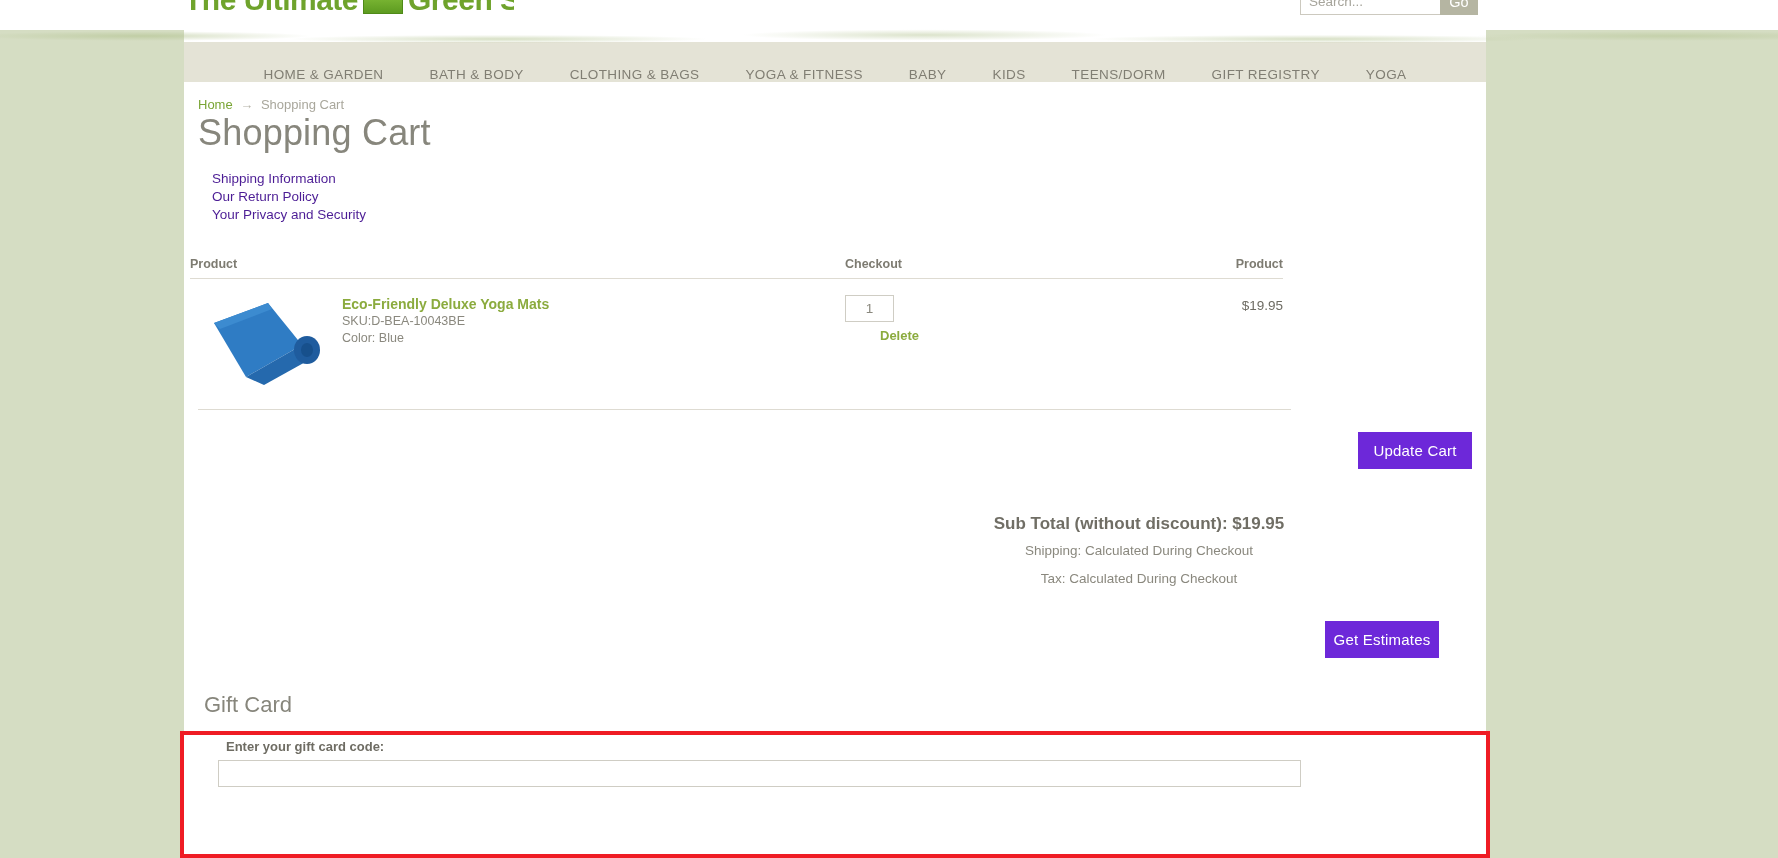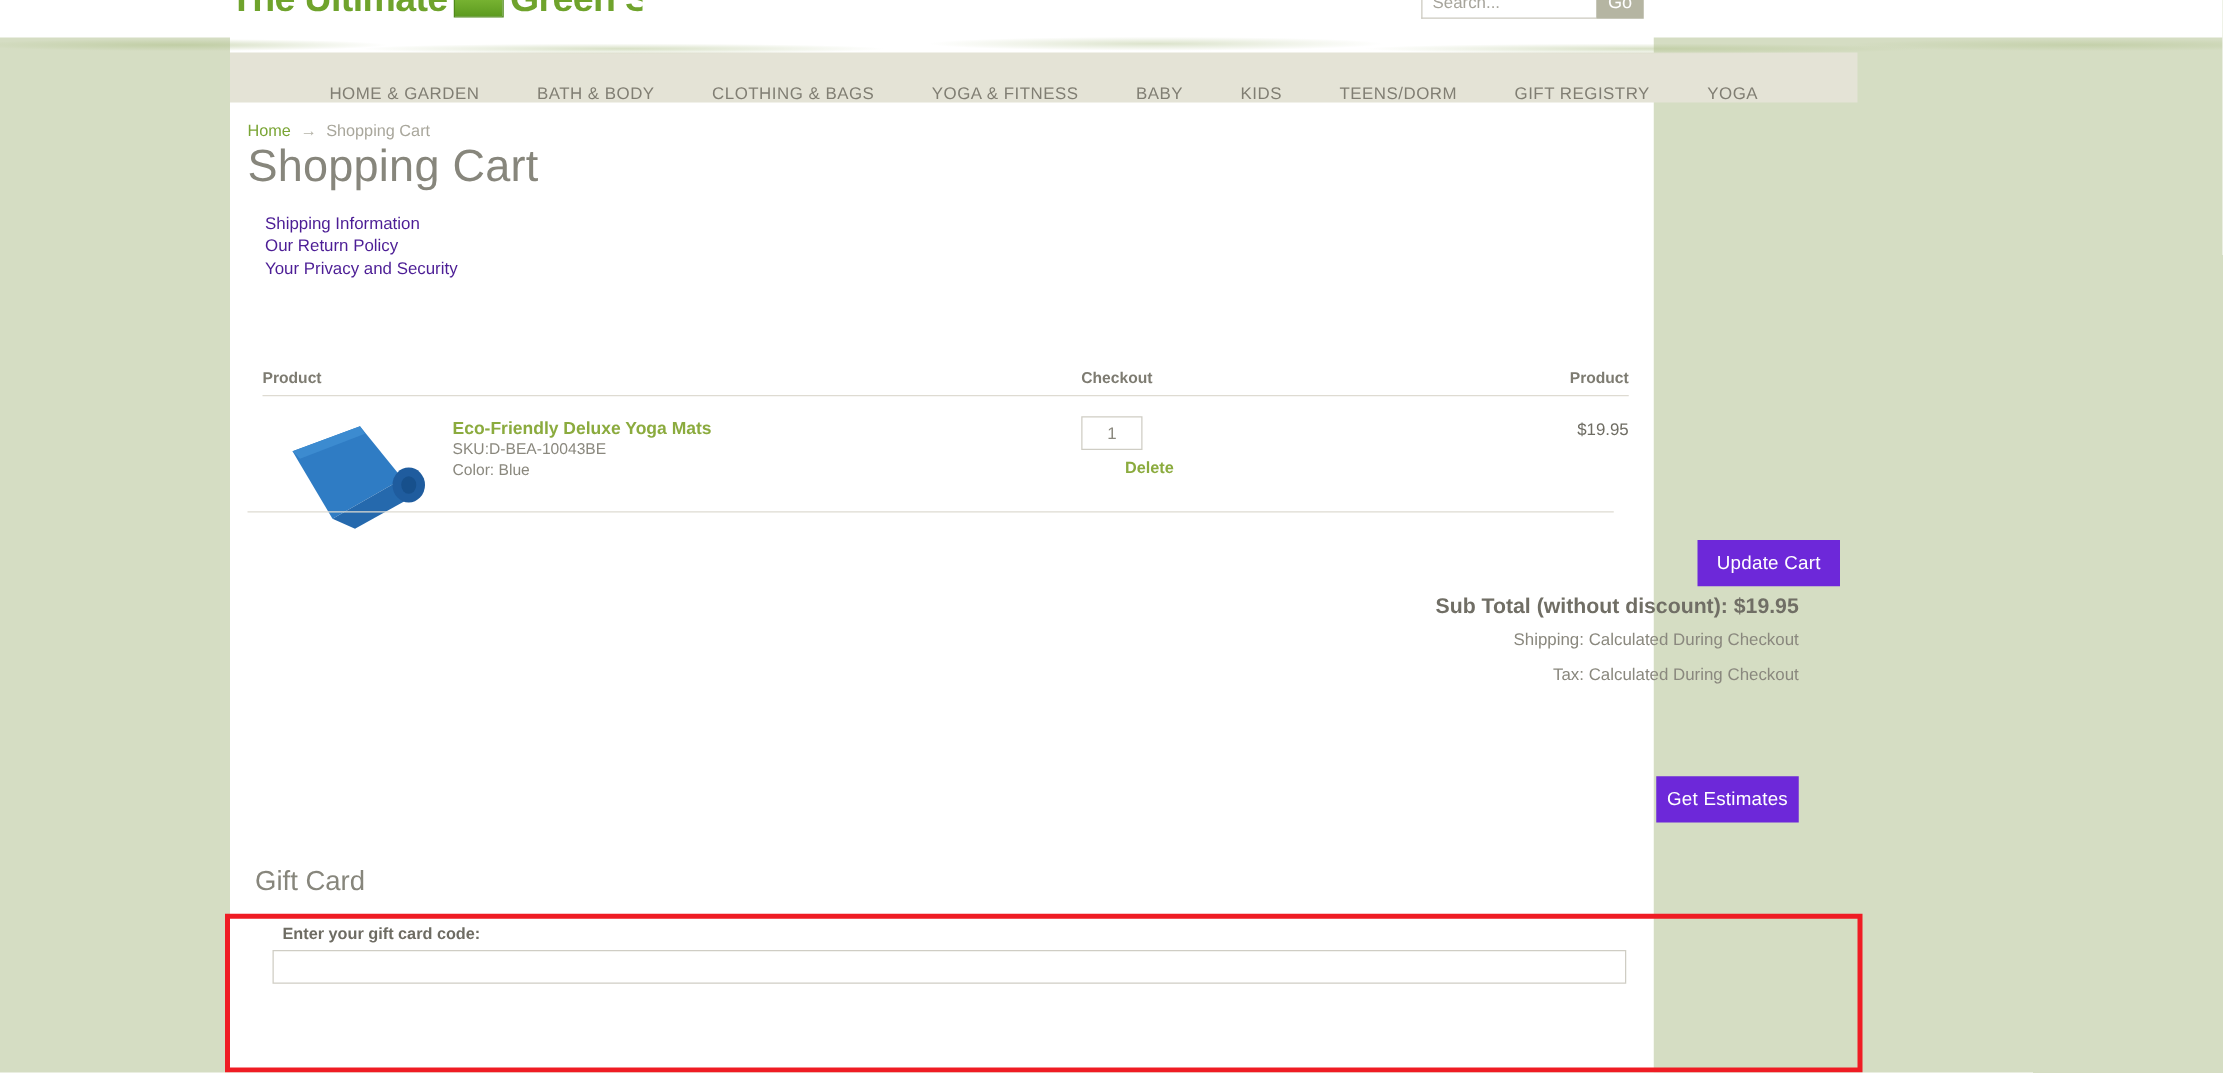--- a/index.html
+++ b/index.html
@@ -11,21 +11,21 @@
     overflow:hidden;
     position:relative;
   }
 
   
   #top-band {
     position:absolute; left:0; top:0; width:1778px; height:30px;
     background:#ffffff;
   }
   #page-shell {
-    position:absolute; left:184px; top:0; width:1139px; height:858px;
+    position:absolute; left:184px; top:0; width:1302px; height:858px;
     background:#ffffff;
   }
   #logo-wrap {
     position:absolute; left:0px; top:-30px; width:330px; height:46px;
     display:flex; align-items:flex-end; overflow:hidden;
   }
   #logo-text {
     font-size:30px; font-weight:bold; color:#6fa32c; letter-spacing:-0.5px;
     white-space:nowrap; line-height:32px;
   }
@@ -93,21 +93,21 @@
     font-size:36px; color:#87867c; font-weight:normal; letter-spacing:.2px;
   }
 
   #policy-links { position:absolute; left:28px; top:88px; }
   .policy-link {
     display:block; font-size:13.5px; color:#4c1d95; line-height:18px;
     cursor:pointer;
   }
 
   
-  #cart-table { position:absolute; left:26px; top:175px; width:1093px;margin-top:38px; }
+  #cart-table { position:absolute; left:6px; top:175px; width:1093px; }
   #cart-head {
     position:relative; height:22px; border-bottom:1px solid #dedbd2;
     font-size:12.5px; font-weight:bold; color:#7d7b71;
   }
   #th-product  { position:absolute; left:0px;   top:0; }
   #th-quantity { position:absolute; left:655px; top:0; }
   #th-subtotal { position:absolute; right:0px;  top:0; }
 
   #cart-row { position:relative; height:152px; }
   #product-thumb {
@@ -148,21 +148,21 @@
     font-family:"Liberation Sans", sans-serif;
   }
   #update-cart-button {
     position:absolute; right:14px; top:350px; width:114px; height:37px;
   }
   #get-estimates-button {
     position:absolute; right:47px; top:539px; width:114px; height:37px;
   }
 
   
-  #totals { position:absolute; right:47px; top:390px; text-align:right; width:600px; }
+  #totals { position:absolute; right:47px; top:429px; text-align:center; width:600px; }
   #sub-total-line {
     font-size:17px; font-weight:bold; color:#706e65; line-height:26px;
   }
   .total-minor { font-size:13.5px; color:#8a887e; line-height:28px; }
 
   
   #gift-card-section {
     position:absolute; left:14px; top:600px; width:1288px; height:120px;
   }
   #gift-card-title {

